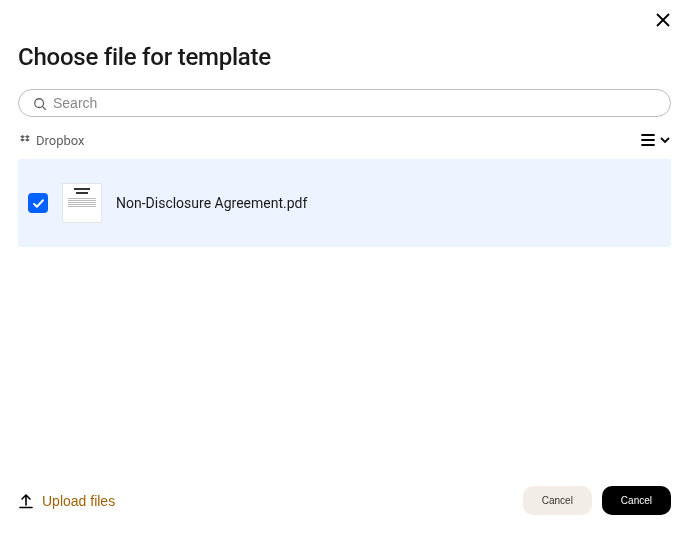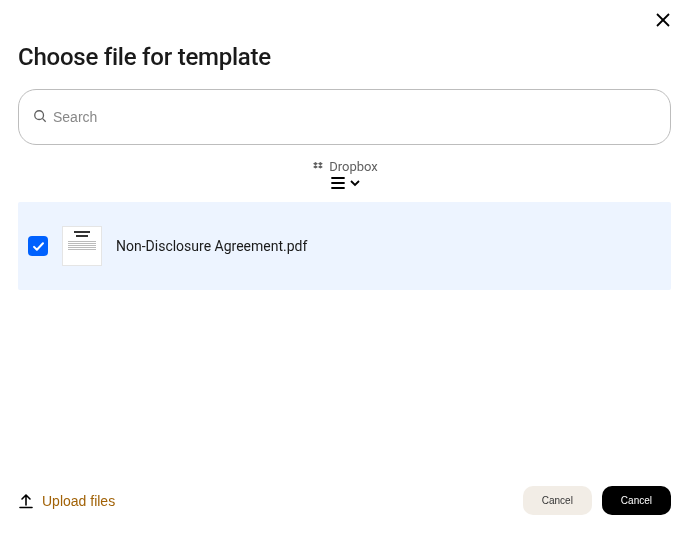--- a/index.html
+++ b/index.html
@@ -38,24 +38,24 @@
       color: #1a1a1a;
       padding: 24px 18px 18px 18px;
       letter-spacing: -0.01em;
       margin-top: 19px;
     }
     .search-wrap {
       padding: 0 18px;
     }
     .search-box {
       display: flex;
-      align-items: flex-start;
+      align-items: flex-end;
       border: 1px solid #bdbdbd;
       border-radius: 18px;
-      padding: 19px 14px;
+      padding: 5px 14px;
       gap: 6px;
     }
     .search-box svg {
       width: 14px;
       height: 14px;
       flex-shrink: 0;
       color: #5f5f5f;
     }
     .search-input {
       border: none;
@@ -66,21 +66,20 @@
       background: transparent;
     }
     .search-input::placeholder {
       color: #888;
     }
     .breadcrumb-row {
       display: flex;
       align-items: center;
       justify-content: space-between;
       padding: 14px 18px 10px 18px;
-      flex-direction: column;
     }
     .breadcrumb {
       display: flex;
       align-items: center;
       gap: 4px;
       font-size: 13px;
       color: #5f5f5f;
       cursor: pointer;
     }
     .breadcrumb svg {

